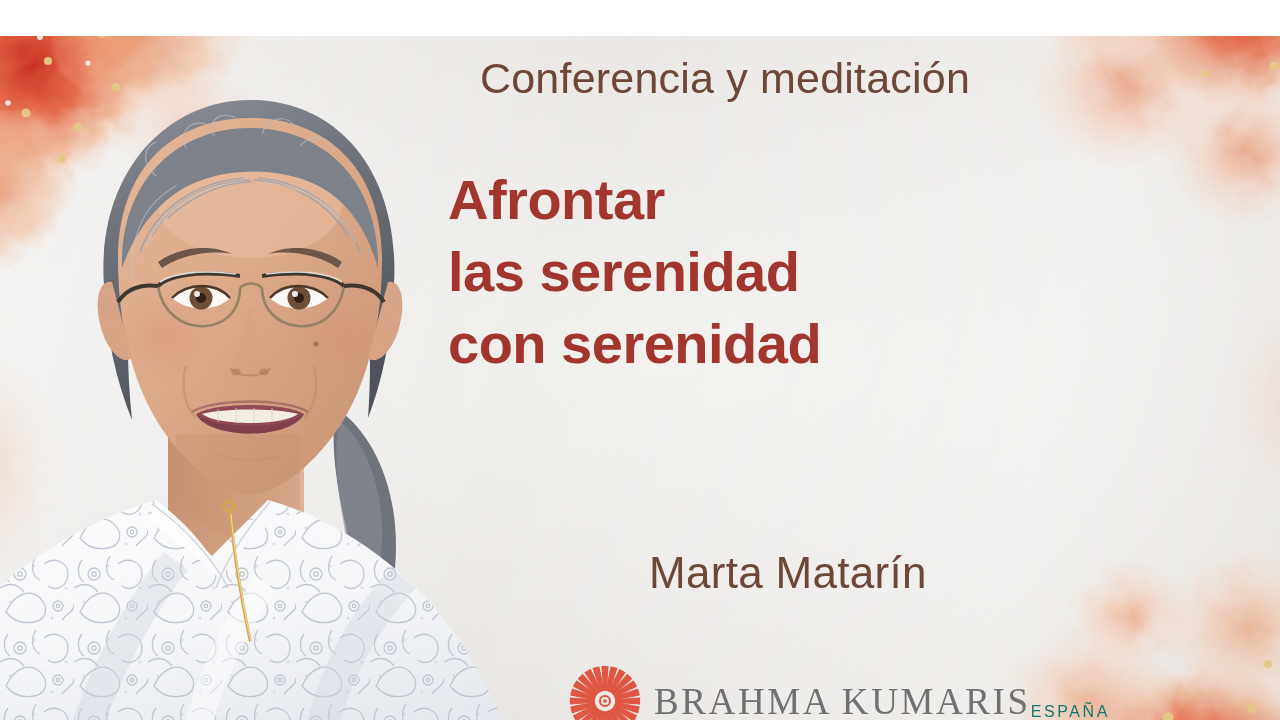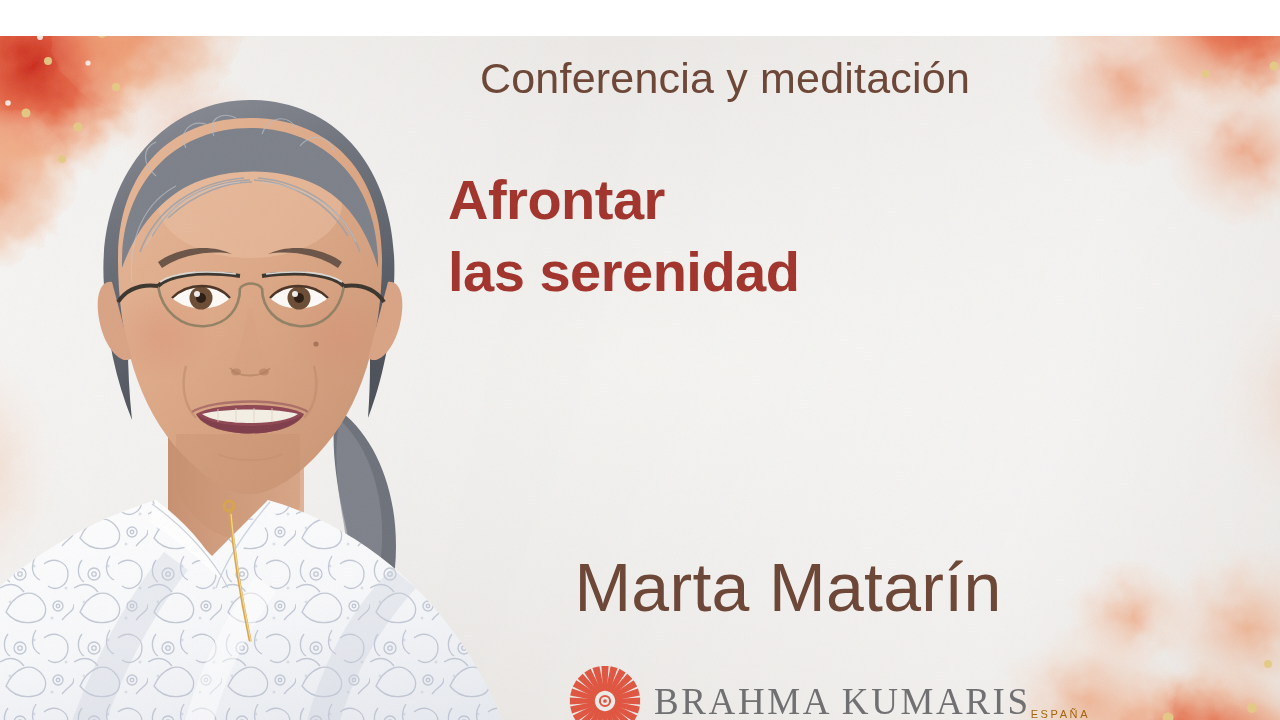--- a/index.html
+++ b/index.html
@@ -81,21 +81,21 @@
     letter-spacing: -0.5px;
     font-family: "Liberation Sans Narrow", "Liberation Sans", sans-serif;
   }
   .title .ln { display: block; margin-bottom: 16px; white-space: nowrap; }
   .speaker {
     position: absolute;
     left: 448px;
     top: 512px;
     width: 680px;
     text-align: center;
-    font-size: 68px;
+    font-size: 44px;
     font-weight: 400;
     color: #6b4434;
     letter-spacing: 0.3px;
   }
 
   
   .logo {
     position: absolute;
     left: 566px;
     top: 624px;
@@ -115,23 +115,23 @@
   }
   .logo-name {
     font-family: "Liberation Serif", serif;
     font-size: 37px;
     letter-spacing: 2.6px;
     color: #6e6e70;
     white-space: nowrap;
   }
   .logo-sub {
     font-family: "Liberation Sans", sans-serif;
-    font-size: 11px;
+    font-size: 16px;
     letter-spacing: 2.6px;
-    color: #a16207;
+    color: #0f766e;
     margin-top: 7px;
     margin-right: 1px;
   }
 
   
   .grain {
     position: absolute;
     inset: 0;
     opacity: .06;
     pointer-events: none;
@@ -530,20 +530,21 @@
       </g>
       <circle cx="229" cy="470" r="5" fill="none" stroke="#d8a44a" stroke-width="3"></circle>
     </svg>
   </div>
 
   <div class="kicker">Conferencia y meditación</div>
 
   <div class="title">
     <span class="ln">Afrontar</span>
     <span class="ln">las serenidad</span>
+    <span class="ln">con serenidad</span>
   </div>
 
   <div class="speaker">Marta Matarín</div>
 
   <div class="logo">
     <span class="logo-mark">
       <svg viewBox="0 0 100 100" width="78" height="78">
         <g transform="translate(50,50)" fill="#e0543f">
           <g>
               <path d="M -2.6 -13 L 2.6 -13 L 4.6 -45 L -4.6 -45 Z"></path>

